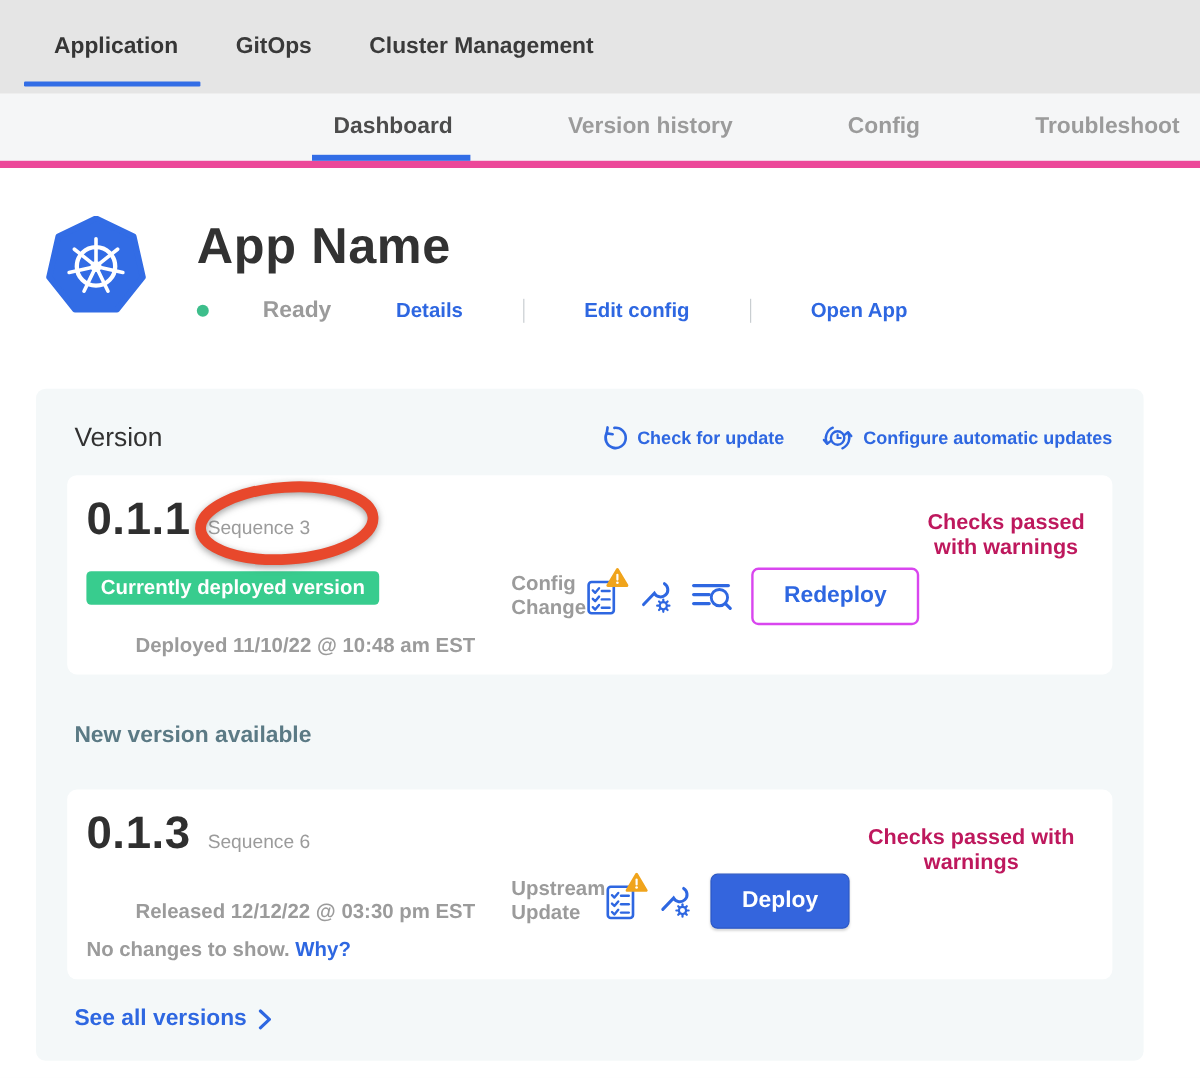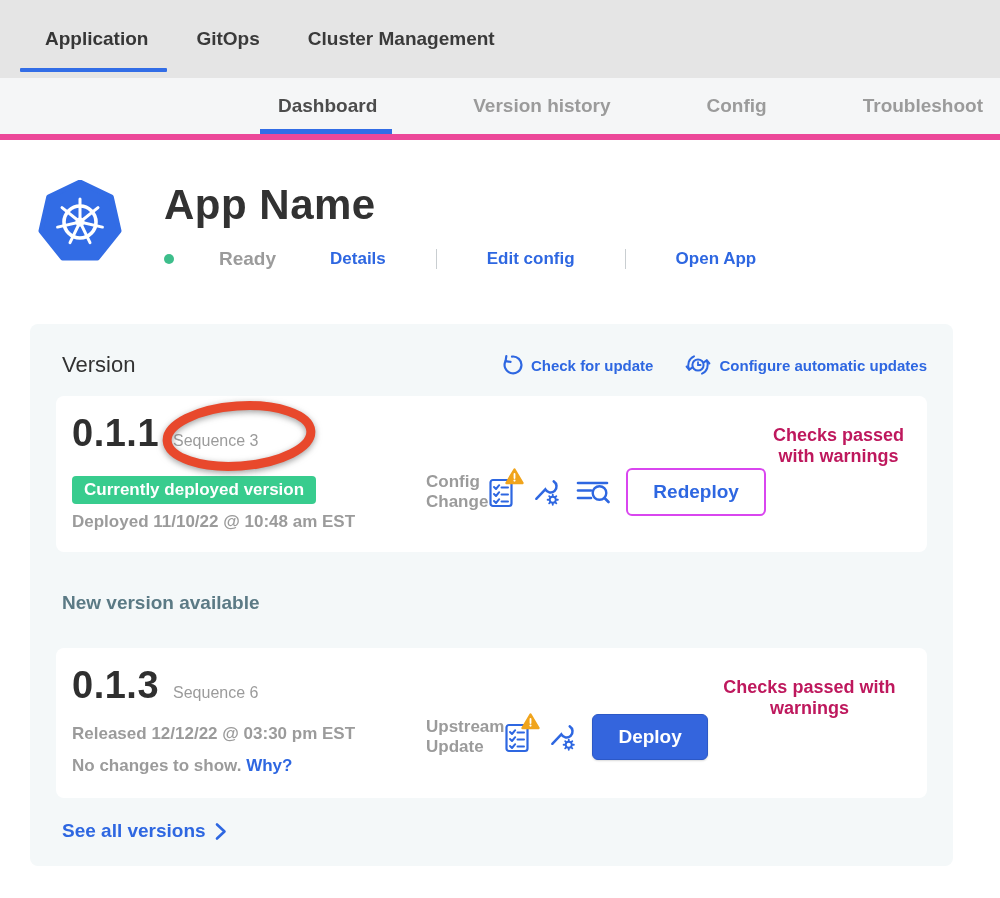--- a/index.html
+++ b/index.html
@@ -49,21 +49,21 @@
   .ver-row.second { min-height:150px; }
   .ver-left { flex:0 0 324px; }
   .ver-line { position:relative; display:flex; align-items:baseline; gap:14px; height:52px; }
   .ver-num { font-size:38px; font-weight:bold; color:#2f2f2f; letter-spacing:.5px; }
   .ver-seq { font-size:16px; color:#9b9b9b; }
   .annotation { position:absolute; left:85px; top:-15px; pointer-events:none;
     filter:drop-shadow(0 2px 3px rgba(80,80,80,.55)); }
   .deployed-badge { display:inline-block; margin-top:12px; background:#38cc8e; color:#fff;
     font-size:17px; font-weight:bold; padding:4px 12px; border-radius:4px; }
   .muted { color:#9b9b9b; font-size:17px; font-weight:bold; }
-  .ver-left .date-line { margin-top:8px; }
+  .ver-left .date-line { margin-top:24px;text-align:right; }
   .changes-line { margin-top:12px; }
   .inline-link { color:#2e67e1; font-weight:bold; cursor:pointer; }
 
   .ver-right { flex:1; display:flex; flex-direction:row; padding-left:30px; }
   .right-top { display:flex; align-items:center; margin-top:34px; }
   .ver-row.second .right-top { margin-top:26px; }
   .source-label { font-size:17px; font-weight:bold; color:#9b9b9b; margin-right:auto; }
   .icon-group { display:flex; align-items:center; gap:16px; margin-right:16px; }
   .icon-btn { position:relative; display:inline-flex; cursor:pointer; }
   .warn-tri { position:absolute; top:-8px; right:-9px; }

